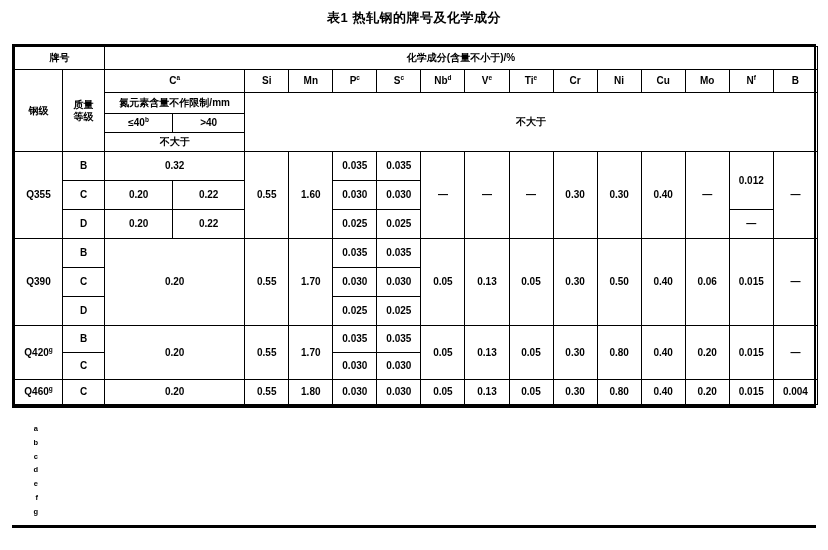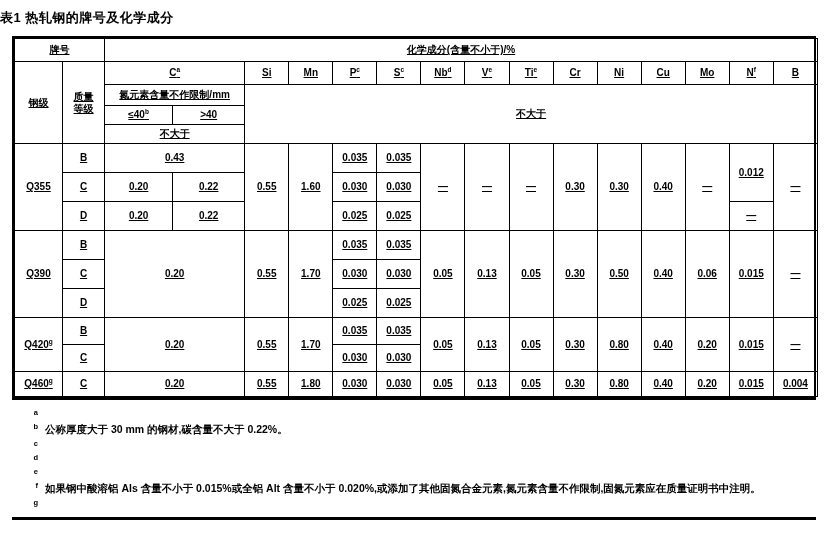--- a/index.html
+++ b/index.html
@@ -15,33 +15,32 @@
     overflow: hidden;
   }
   #page {
     position: relative;
     width: 828px;
     height: 550px;
     box-sizing: border-box;
     padding: 0;
   }
   .title {
-    text-align: left;
+    text-align: center;
     font-weight: bold;
     font-size: 13px;
     letter-spacing: 0.5px;
     padding-top: 9px;
     padding-bottom: 9px;
     font-family: "Liberation Sans", "DejaVu Sans", sans-serif;
   }
   .table-wrap {
-    margin: 0 12px;
+    margin: 8px 12px;
     border: 2px solid #000;
     border-bottom: 3px solid #000;
-    text-decoration: underline;
   }
   table.main {
     border-collapse: collapse;
     width: 804px;
     table-layout: fixed;
     font-size: 10px;
     font-family: "Liberation Sans", "DejaVu Sans", sans-serif;
   }
   table.main td {
     border: 1px solid #000;
@@ -163,21 +162,21 @@
       <td class="hdr nb-right">&gt;40</td>
     </tr>
 
     <tr>
       <td class="hdr nb-right" colspan="2" height="18">不大于</td>
     </tr>
 
     <tr>
       <td class="nb-right thick-top" rowspan="3"><span>Q355</span><sup></sup></td>
       <td class="nb-right thick-top" height="28">B</td>
-      <td class="nb-right thick-top" colspan="2">0.43</td>
+      <td class="nb-right thick-top" colspan="2">0.32</td>
       <td class="thick-top" rowspan="3">0.55</td>
       <td class="thick-top" rowspan="3">1.60</td>
       <td class="thick-top">0.035</td>
       <td class="thick-top">0.035</td>
       <td class="thick-top" rowspan="3">—</td>
       <td class="thick-top" rowspan="3">—</td>
       <td class="thick-top" rowspan="3">—</td>
       <td class="thick-top" rowspan="3">0.30</td>
       <td class="thick-top" rowspan="3">0.30</td>
       <td class="thick-top" rowspan="3">0.40</td>
@@ -277,33 +276,31 @@
   </tbody>
       </table>
   </div>
 
   <div class="notes">
     <div class="note">
       <span class="mark">a</span>
     </div>
     <div class="note">
       <span class="mark">b</span>
-      <span class="txt">公称厚度大于 30 mm 的钢材,碳含量不大于 0.22%。</span>
     </div>
     <div class="note">
       <span class="mark">c</span>
     </div>
     <div class="note">
       <span class="mark">d</span>
     </div>
     <div class="note">
       <span class="mark">e</span>
     </div>
     <div class="note">
       <span class="mark">f</span>
-      <span class="txt">如果钢中酸溶铝 Als 含量不小于 0.015%或全铝 Alt 含量不小于 0.020%,或添加了其他固氮合金元素,氮元素含量不作限制,固氮元素应在质量证明书中注明。</span>
     </div>
     <div class="note">
       <span class="mark">g</span>
     </div>
   </div>
 
 </div>
 
 </body></html>

